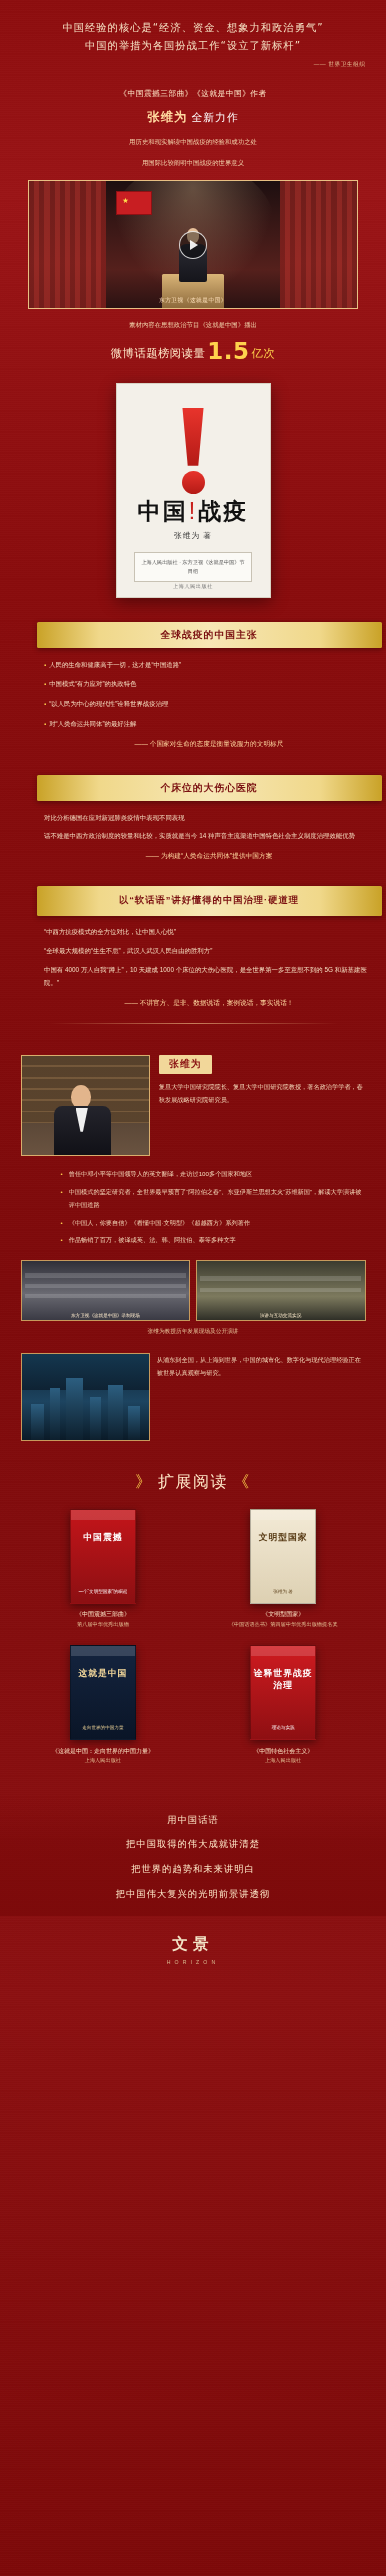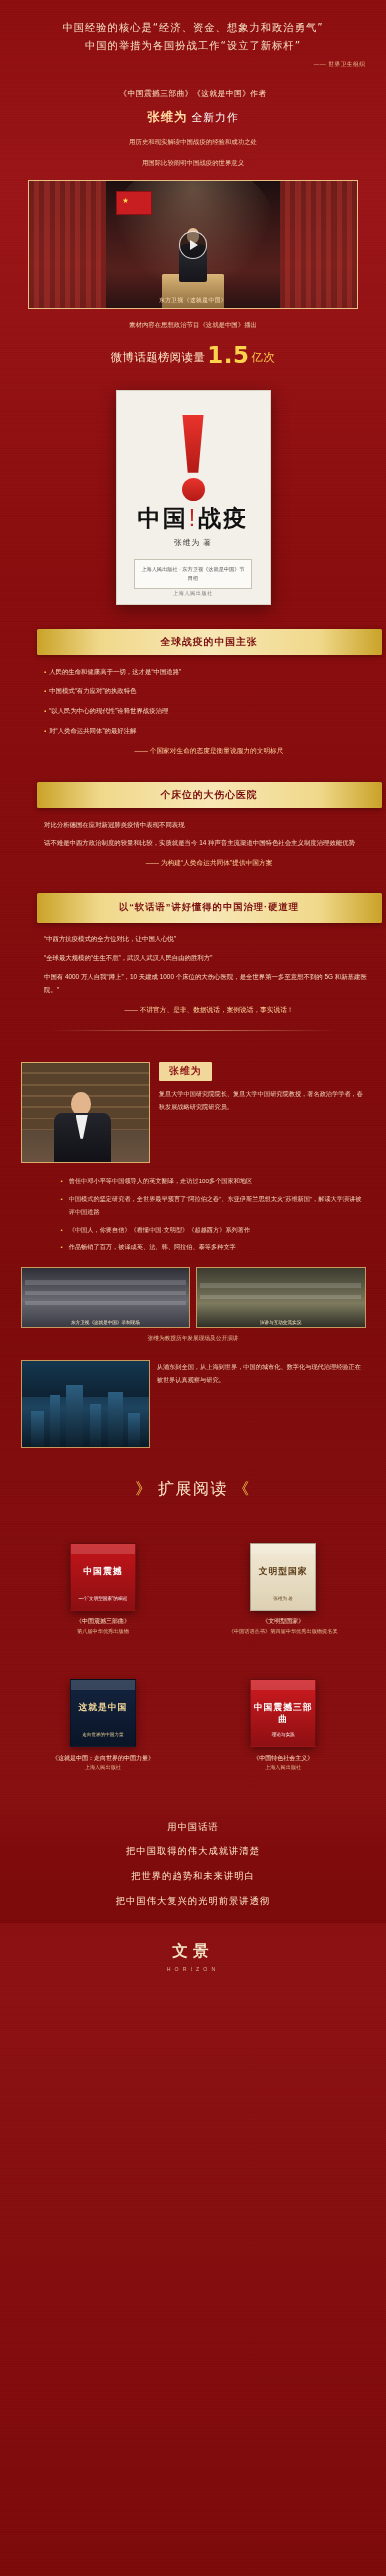--- a/index.html
+++ b/index.html
@@ -107,21 +107,21 @@
     display:block;width:0;height:0;margin-left:2.6px;
     border-left:8.8px solid rgba(255,255,255,.92);
     border-top:5.7px solid transparent;border-bottom:5.7px solid transparent;
   }
 
   .capline{ text-align:center; font-size:6.4px; color:#f3d7ae; margin-top:9.3px; line-height:12.4px;}
 
   
   .bignum{
     text-align:center;margin-top:9.3px;
-    font-size:11.3px;color:#ffe9c9;letter-spacing:0.5px;line-height:30px;
+    font-size:11.3px;color:#ffe9c9;letter-spacing:0.5px;line-height:23px;
   }
   .bignum .num{
     font-size:23px;color:#ffd24d;font-weight:bold;vertical-align:-2.1px;padding:0 2.1px;
     font-family:"DejaVu Sans","Liberation Sans",sans-serif;
   }
   .bignum .unit{font-size:11.3px;color:#ffd24d;}
 
   
   .coverwrap{ margin:17.5px auto 0; width:155px; }
   .cover{
@@ -267,21 +267,21 @@
     font-size:16px;color:#ffe9c9;letter-spacing:1.5px;
   }
   .ext-title .deco{color:#ffd24d;margin:0 5.2px;}
   .booksgrid{
     width:345px;margin:13.4px auto 0;
     display:grid;grid-template-columns:1fr 1fr;gap:13.4px 15.5px;
   }
   .bookcell{ text-align:center; }
   .bminiwrap{ height:98px; display:flex; align-items:flex-end; justify-content:center; gap:3.1px;}
   .bmini{
-    width:66px;height:68px;position:relative;overflow:hidden;
+    width:66px;height:95px;position:relative;overflow:hidden;
     box-shadow:0 3.1px 8.2px rgba(0,0,0,.45);
     border:0.5px solid rgba(0,0,0,.25);
   }
   .bmini .bt{
     position:absolute;left:0;right:0;top:20.6px;text-align:center;
     font-size:8.8px;font-weight:bold;letter-spacing:1px;line-height:12.4px;
   }
   .bmini .bs{
     position:absolute;left:0;right:0;bottom:8.2px;text-align:center;font-size:4.6px;line-height:7.2px;
   }
@@ -498,21 +498,21 @@
         </div>
       </div>
       <div class="bcap">《这就是中国：走向世界的中国力量》</div>
       <div class="bpub">上海人民出版社</div>
     </div>
 
     <div class="bookcell">
       <div class="bminiwrap">
         <div class="bmini bm-red3">
           <div class="ribbon"></div>
-          <div class="bt">中国震撼三部曲</div>
+          <div class="bt">诠释世界战疫治理</div>
           <div class="bs">理论与实践</div>
         </div>
       </div>
       <div class="bcap">《中国特色社会主义》</div>
       <div class="bpub">上海人民出版社</div>
     </div>
 
   </div>
 
   <div class="slogan">

